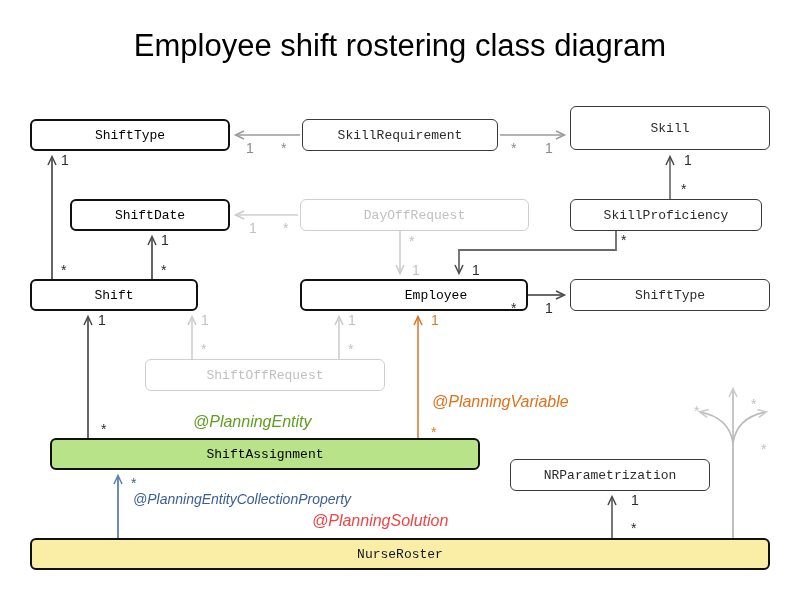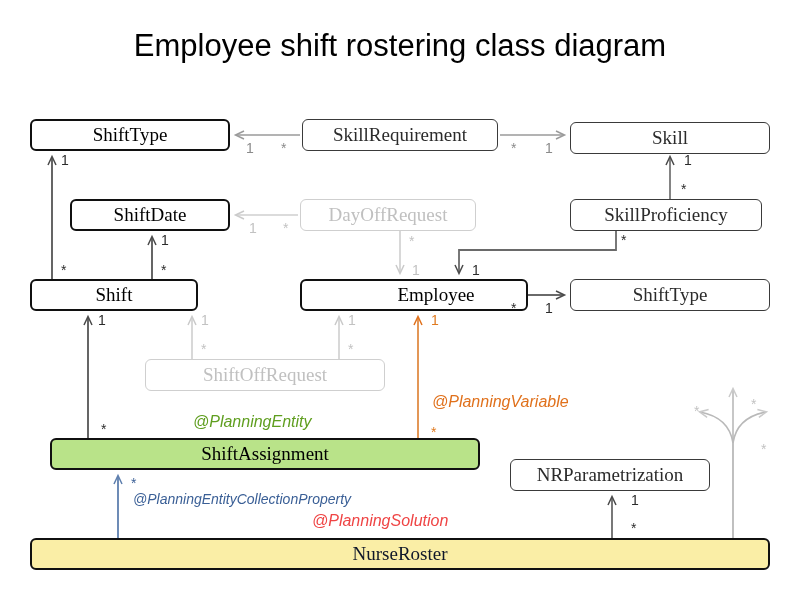--- a/index.html
+++ b/index.html
@@ -1,19 +1,19 @@
 <!DOCTYPE html>
 <html><head>
 <meta charset="utf-8">
 <style>
   html,body{margin:0;padding:0;}
   body{width:800px;height:600px;background:#ffffff;font-family:"Liberation Sans",sans-serif;overflow:hidden;position:relative;}
   #diagram{position:absolute;left:0;top:0;width:800px;height:600px;}
   .title{position:absolute;left:0;top:28px;width:800px;text-align:center;font-size:31px;color:#000;font-family:"Liberation Sans",sans-serif;}
-  .node{position:absolute;box-sizing:border-box;border-radius:6px;display:flex;align-items:center;justify-content:center;font-size:19px;font-family:Liberation Serif, serif;}
+  .node{position:absolute;box-sizing:border-box;border-radius:6px;display:flex;align-items:center;justify-content:center;font-size:13px;font-family:Liberation Mono, monospace;}
   .node.plain{background:#ffffff;border:1.6px solid #3a3a3a;color:#2b2b2b;}
   .node.strong{background:#ffffff;border:2px solid #101010;color:#000;}
   .node.faded{background:#ffffff;border:1.4px solid #cfcfcf;color:#c0c0c0;}
   .node.entity{background:#b9e389;border:2px solid #101010;color:#000;}
   .node.solution{background:#faeea6;border:2px solid #101010;color:#0f172a;}
   .mult{position:absolute;font-size:14px;font-family:"Liberation Sans",sans-serif;color:#2b2b2b;white-space:nowrap;}
   .mult.dim{color:#c2c2c2;}
   .mult.gray{color:#8a8a8a;}
   .mult.orange{color:#e07a1f;}
   .mult.blue{color:#3a5f96;}
@@ -100,27 +100,27 @@
   </g>
 </svg>
 
 <div id="nodes-layer">
     <div class="node strong" style="left: 30px; top: 119px; width: 200px; height: 32px;">
       <span>ShiftType</span>
     </div>
     <div class="node plain" style="left: 302px; top: 119px; width: 196px; height: 32px;">
       <span>SkillRequirement</span>
     </div>
-    <div class="node plain" style="left: 570px; top: 122px; width: 200px; height: 32px; align-items: center;">
+    <div class="node plain" style="left: 570px; top: 106px; width: 200px; height: 44px; align-items: center;">
       <span>Skill</span>
     </div>
     <div class="node strong" style="left: 70px; top: 199px; width: 160px; height: 32px;">
       <span>ShiftDate</span>
     </div>
-    <div class="node faded" style="left: 300px; top: 199px; width: 176px; height: 32px;">
+    <div class="node faded" style="left: 300px; top: 199px; width: 229px; height: 32px;">
       <span>DayOffRequest</span>
     </div>
     <div class="node plain" style="left: 570px; top: 199px; width: 192px; height: 32px;">
       <span>SkillProficiency</span>
     </div>
     <div class="node strong" style="left: 30px; top: 279px; width: 168px; height: 32px;">
       <span>Shift</span>
     </div>
     <div class="node strong" style="left: 300px; top: 279px; width: 228px; height: 32px; padding-left: 44px;">
       <span>Employee</span>

